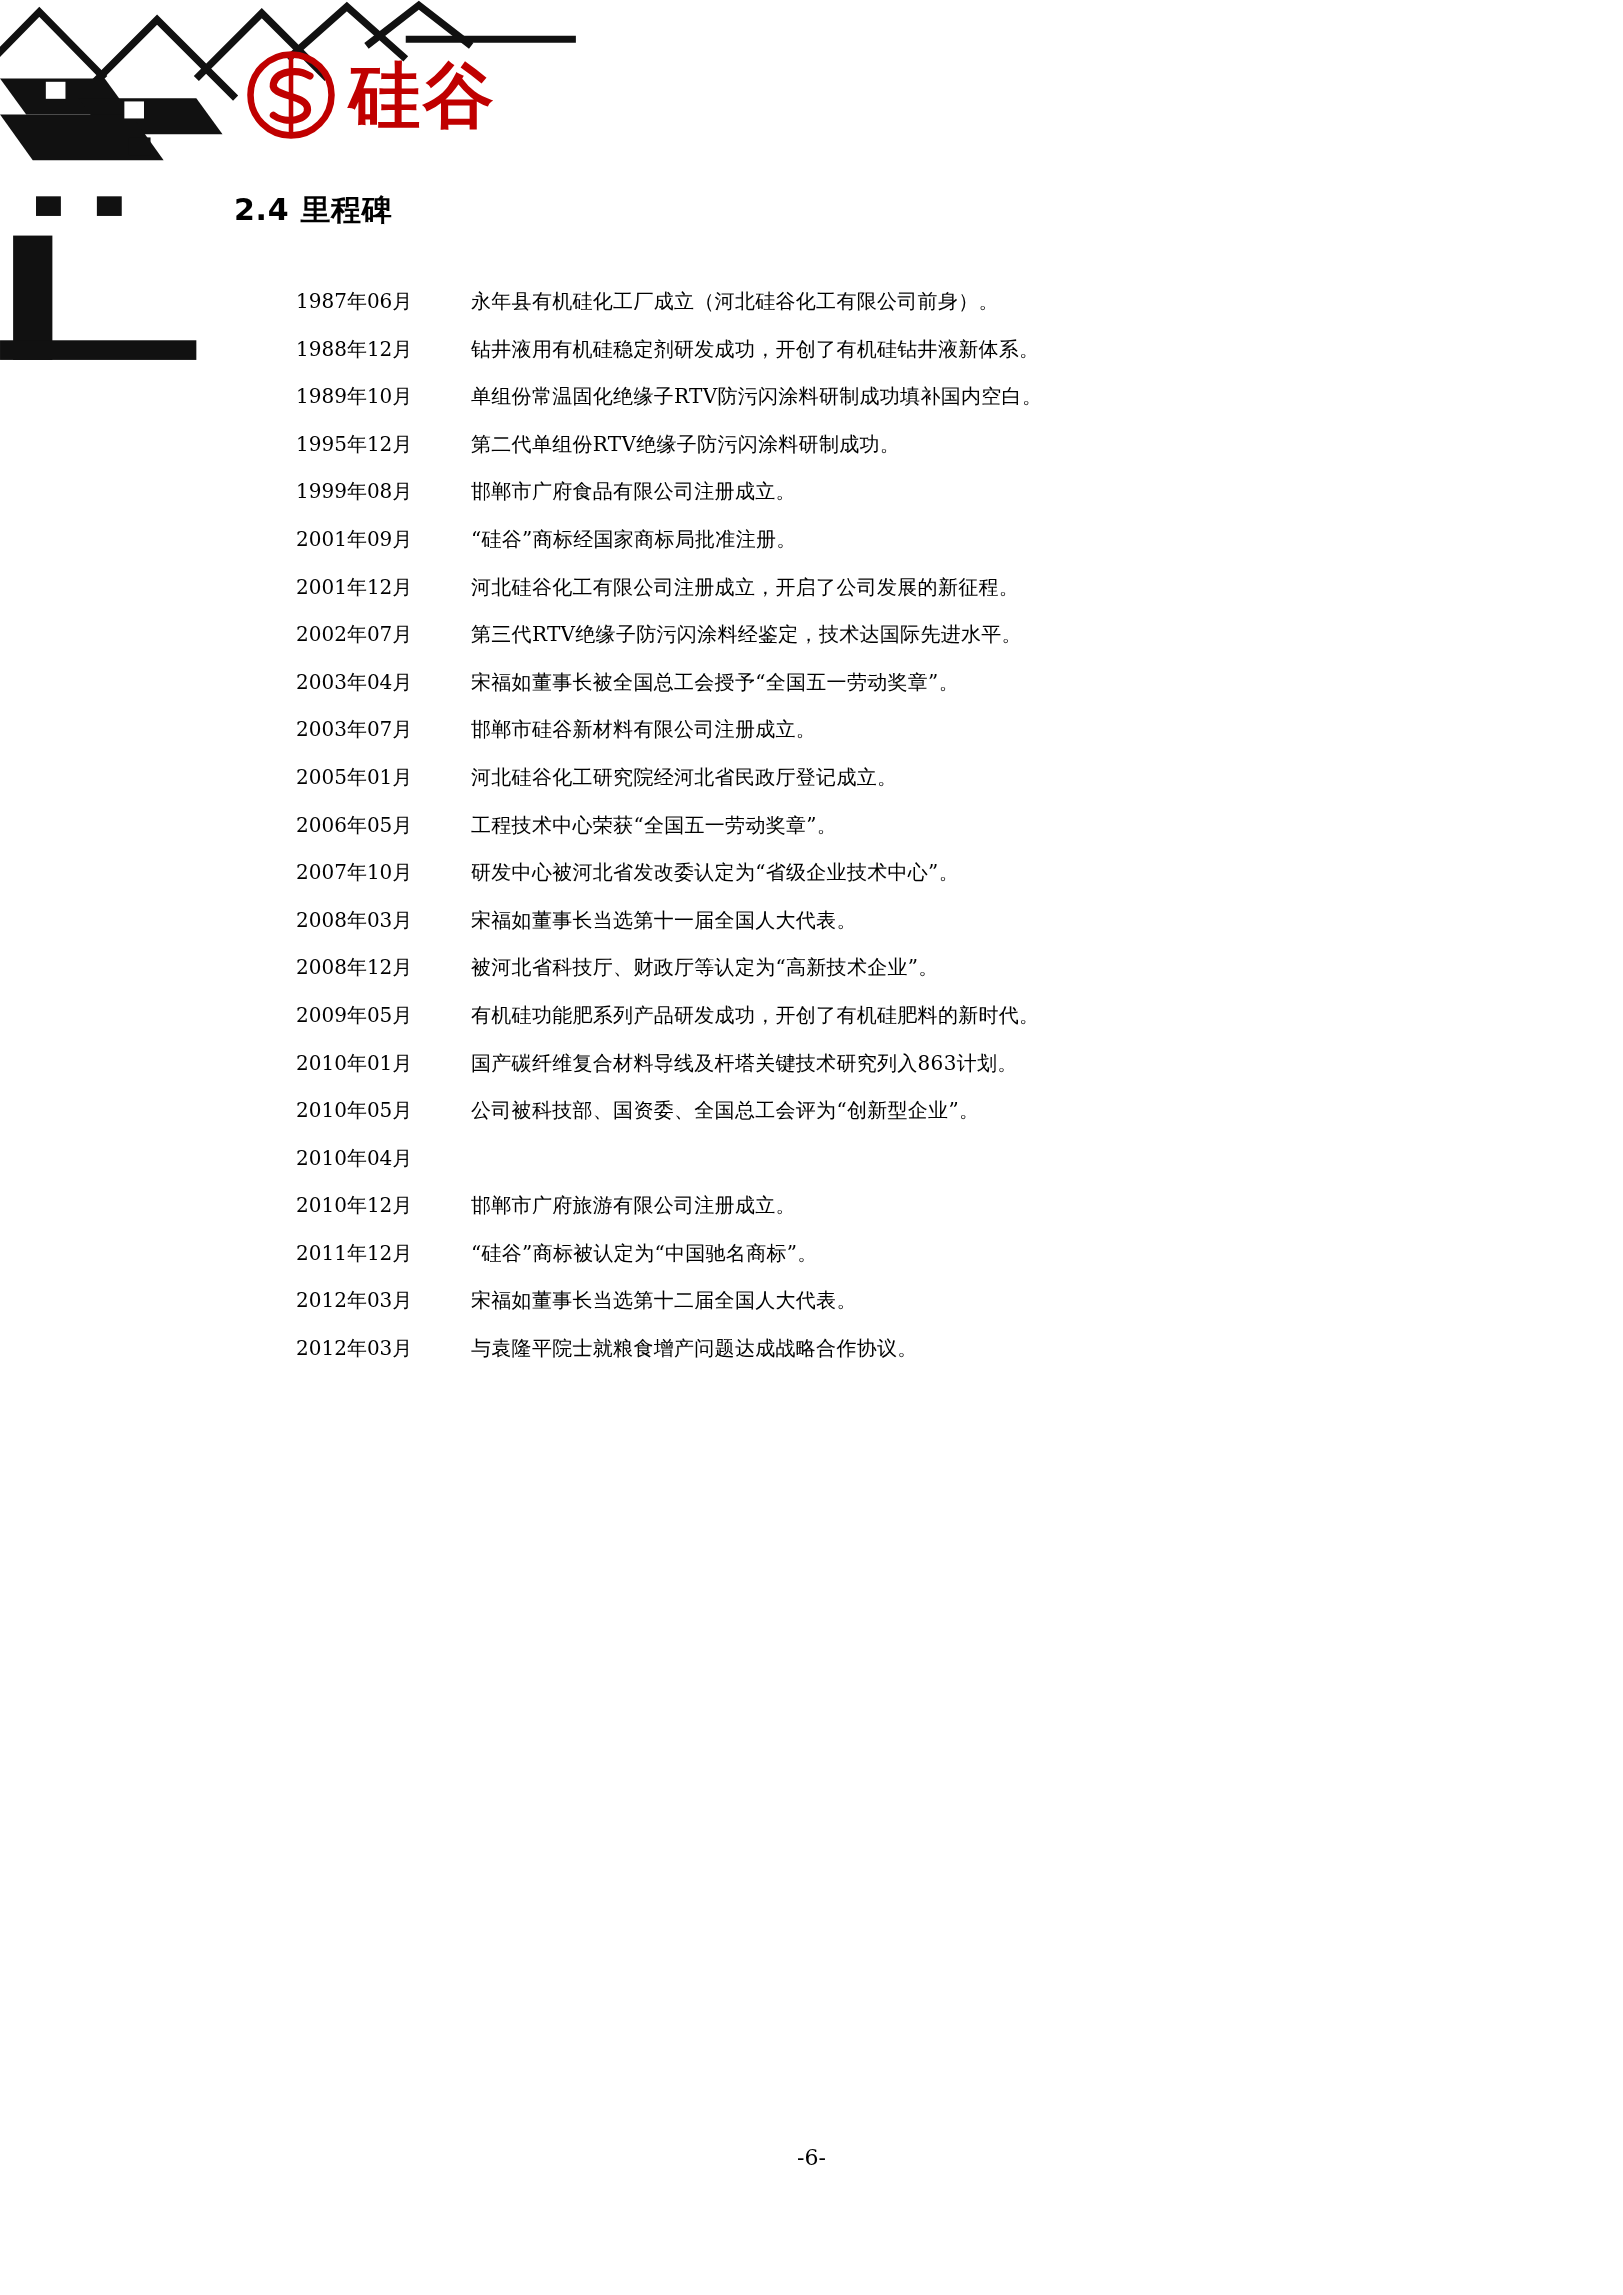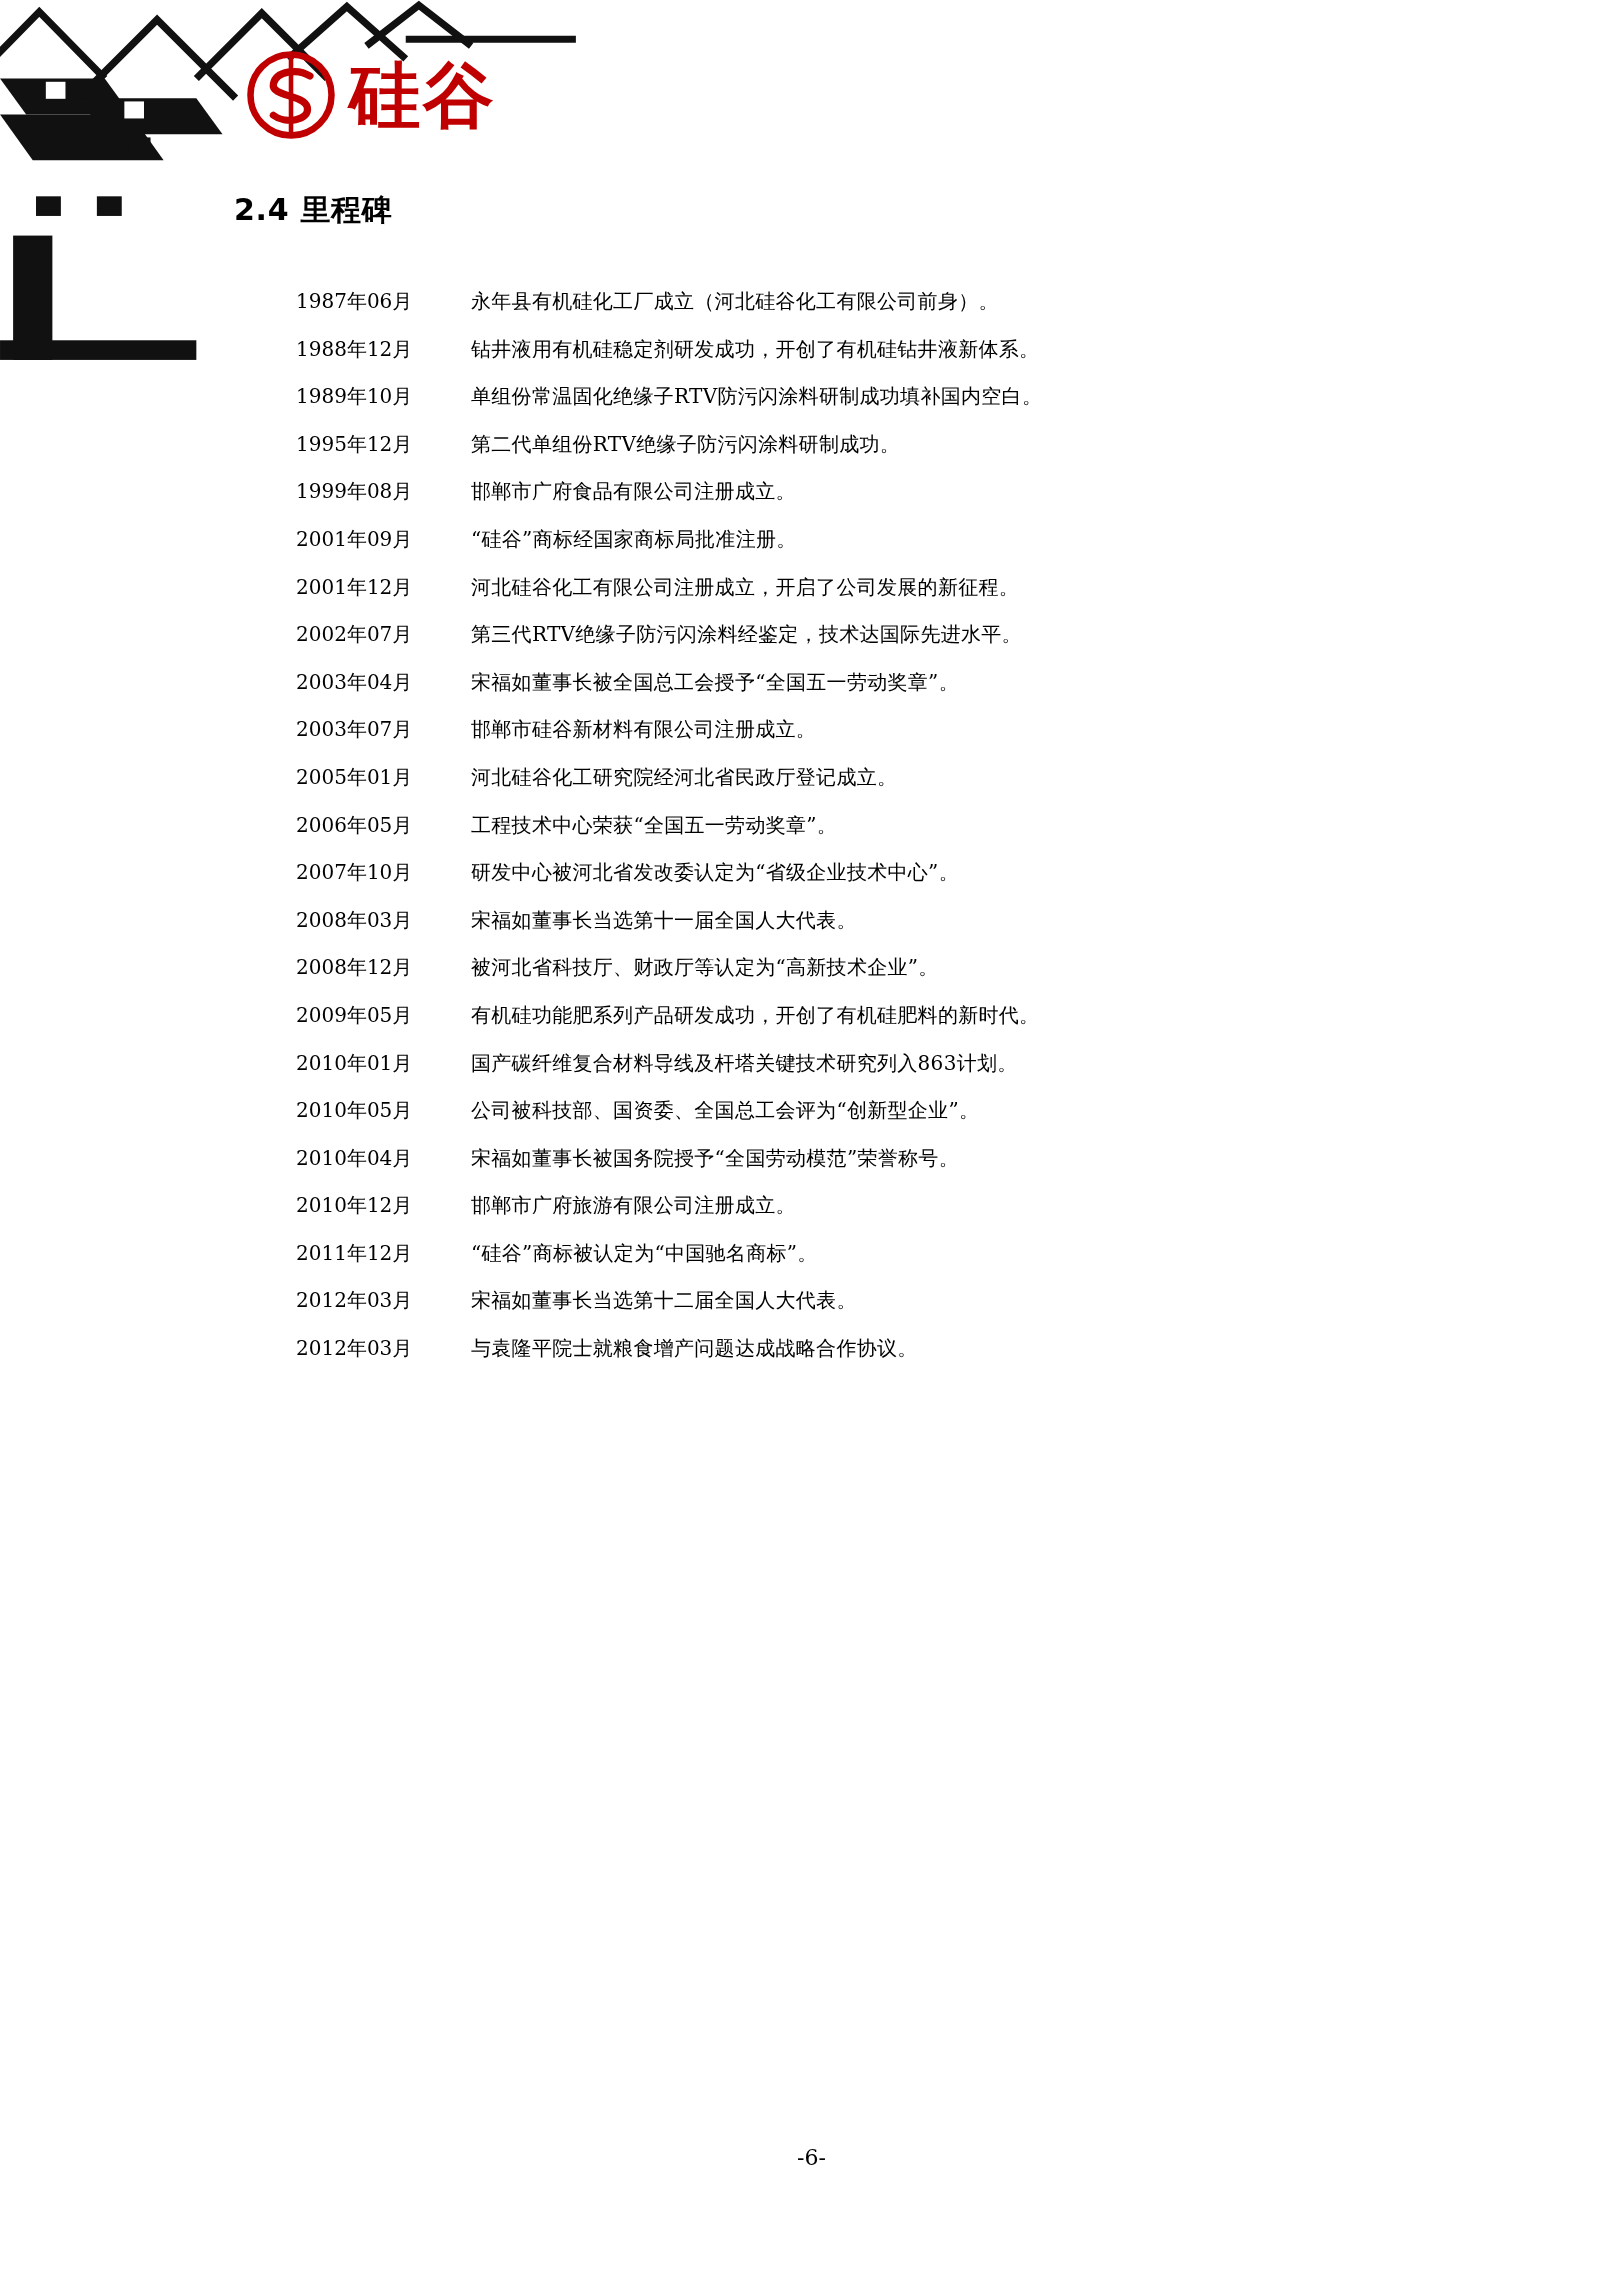--- a/index.html
+++ b/index.html
@@ -208,21 +208,20 @@
   <div class="milestone-row">
     <div class="milestone-date">2010年01月</div>
     <div class="milestone-text">国产碳纤维复合材料导线及杆塔关键技术研究列入863计划。</div>
   </div>
   <div class="milestone-row">
     <div class="milestone-date">2010年05月</div>
     <div class="milestone-text">公司被科技部、国资委、全国总工会评为“创新型企业”。</div>
   </div>
   <div class="milestone-row">
     <div class="milestone-date">2010年04月</div>
-    <div class="milestone-text">宋福如董事长被国务院授予“全国劳动模范”荣誉称号。</div>
   </div>
   <div class="milestone-row">
     <div class="milestone-date">2010年12月</div>
     <div class="milestone-text">邯郸市广府旅游有限公司注册成立。</div>
   </div>
   <div class="milestone-row">
     <div class="milestone-date">2011年12月</div>
     <div class="milestone-text">“硅谷”商标被认定为“中国驰名商标”。</div>
   </div>
   <div class="milestone-row">

